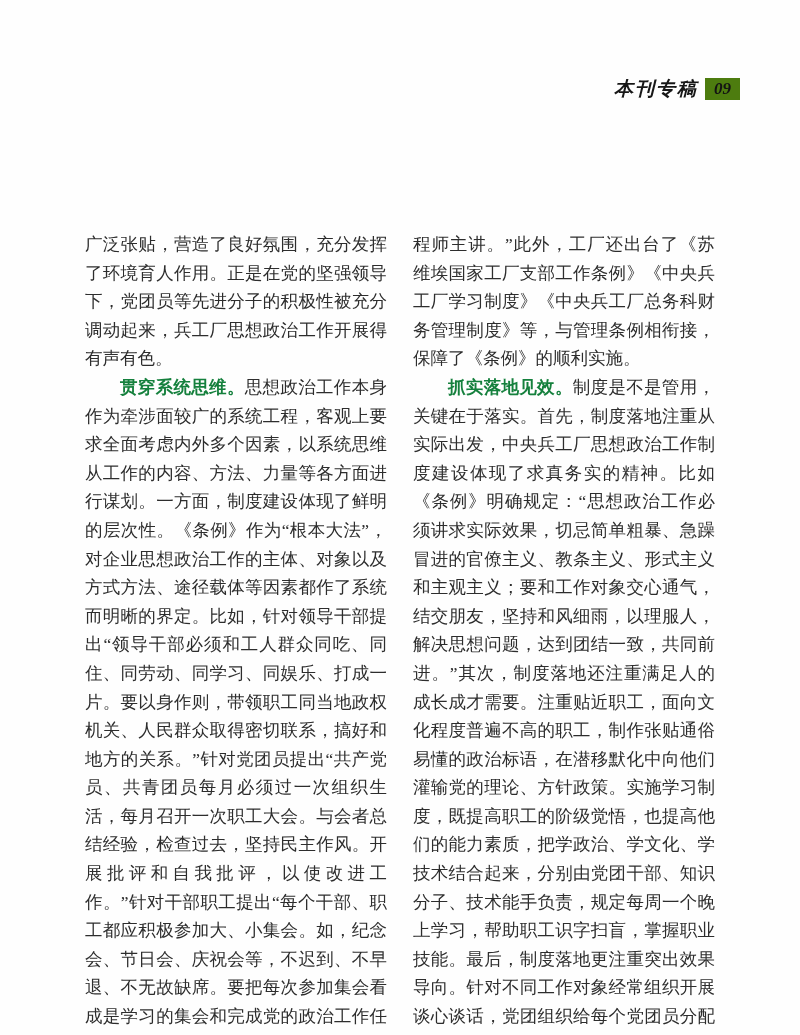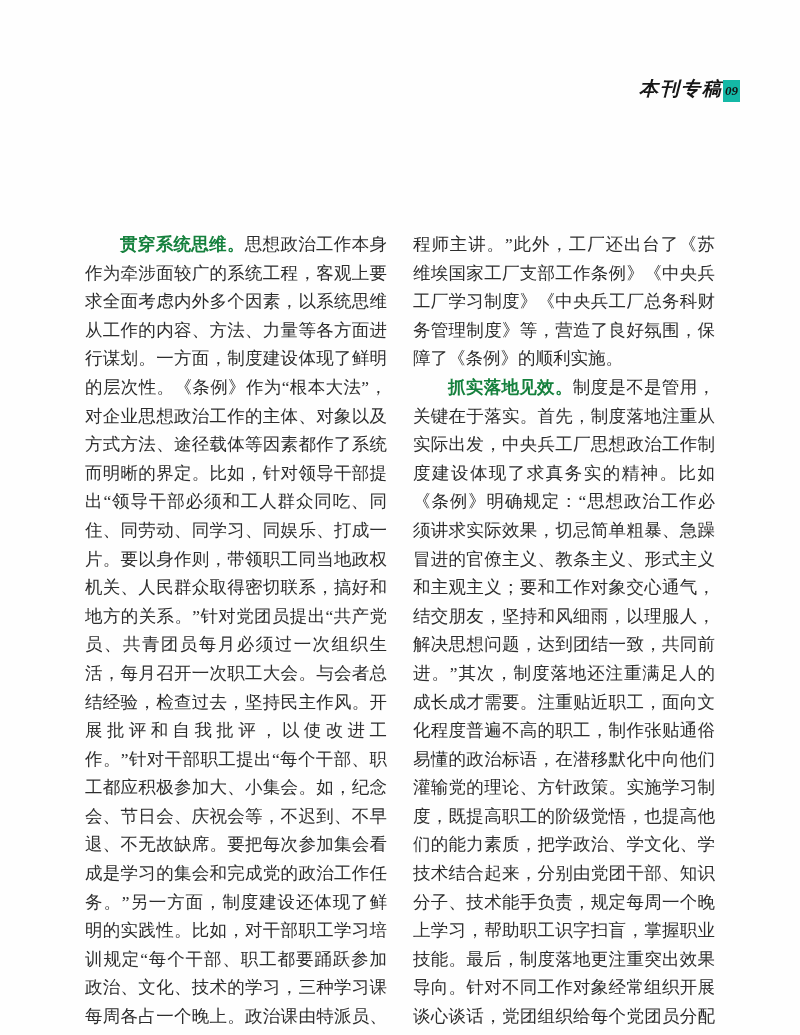--- a/index.html
+++ b/index.html
@@ -10,30 +10,30 @@
   }
   .page {
     position:relative;
     width:800px; height:1035px;
     background:#fefefe;
     overflow:hidden;
   }
   .page-header {
     position:absolute;
     top:76px; right:60px;
-    display:flex; align-items:flex-end; 
+    display:flex; align-items:center; gap:7px;
   }
   .section-label {
     font-size:19px; font-weight:bold; font-style:italic;
     color:#171717; letter-spacing:2px;
   }
   .page-number-badge {
-    background:#14b8a6; color:#131313;
-    font-size:13px; font-weight:bold; font-style:italic;
-    padding:0 2px; line-height:22px; display:inline-block;
+    background:#4d7c0f; color:#131313;
+    font-size:17px; font-weight:bold; font-style:italic;
+    padding:0 9px; line-height:22px; display:inline-block;
   }
   .text-column {
     position:absolute; top:230px; width:302px;
   }
   .col-left  { left:85px; }
   .col-right { left:413px; }
   .text-column p {
     margin:0;
     font-size:17.5px;
     line-height:28.6px;
@@ -51,22 +51,23 @@
 <body>
 
 <div class="page">
 
   <div class="page-header">
     <span class="section-label">本刊专稿</span>
     <span class="page-number-badge">09</span>
   </div>
 
   <div class="text-column col-left">
+    <p><span>广泛张贴，营造了良好氛围，充分发挥了环境育人作用。正是在党的坚强领导下，党团员等先进分子的积极性被充分调动起来，兵工厂思想政治工作开展得有声有色。</span></p>
     <p class="indent"><span class="lead">贯穿系统思维。</span><span>思想政治工作本身作为牵涉面较广的系统工程，客观上要求全面考虑内外多个因素，以系统思维从工作的内容、方法、力量等各方面进行谋划。一方面，制度建设体现了鲜明的层次性。《条例》作为“根本大法”，对企业思想政治工作的主体、对象以及方式方法、途径载体等因素都作了系统而明晰的界定。比如，针对领导干部提出“领导干部必须和工人群众同吃、同住、同劳动、同学习、同娱乐、打成一片。要以身作则，带领职工同当地政权机关、人民群众取得密切联系，搞好和地方的关系。”针对党团员提出“共产党员、共青团员每月必须过一次组织生活，每月召开一次职工大会。与会者总结经验，检查过去，坚持民主作风。开展批评和自我批评，以使改进工作。”针对干部职工提出“每个干部、职工都应积极参加大、小集会。如，纪念会、节日会、庆祝会等，不迟到、不早退、不无故缺席。要把每次参加集会看成是学习的集会和完成党的政治工作任务。”另一方面，制度建设还体现了鲜明的实践性。比如，对干部职工学习培训规定“每个干部、职工都要踊跃参加政治、文化、技术的学习，三种学习课每周各占一个晚上。政治课由特派员、党团干部主讲，文化课由知识分子主讲，技术业务课由师傅、工</span></p>
   </div>
 
   <div class="text-column col-right">
-    <p><span>程师主讲。”此外，工厂还出台了《苏维埃国家工厂支部工作条例》《中央兵工厂学习制度》《中央兵工厂总务科财务管理制度》等，营造了良好氛围，保障了《条例》的顺利实施。</span></p>
+    <p><span>程师主讲。”此外，工厂还出台了《苏维埃国家工厂支部工作条例》《中央兵工厂学习制度》《中央兵工厂总务科财务管理制度》等，与管理条例相衔接，保障了《条例》的顺利实施。</span></p>
     <p class="indent"><span class="lead">抓实落地见效。</span><span>制度是不是管用，关键在于落实。首先，制度落地注重从实际出发，中央兵工厂思想政治工作制度建设体现了求真务实的精神。比如《条例》明确规定：“思想政治工作必须讲求实际效果，切忌简单粗暴、急躁冒进的官僚主义、教条主义、形式主义和主观主义；要和工作对象交心通气，结交朋友，坚持和风细雨，以理服人，解决思想问题，达到团结一致，共同前进。”其次，制度落地还注重满足人的成长成才需要。注重贴近职工，面向文化程度普遍不高的职工，制作张贴通俗易懂的政治标语，在潜移默化中向他们灌输党的理论、方针政策。实施学习制度，既提高职工的阶级觉悟，也提高他们的能力素质，把学政治、学文化、学技术结合起来，分别由党团干部、知识分子、技术能手负责，规定每周一个晚上学习，帮助职工识字扫盲，掌握职业技能。最后，制度落地更注重突出效果导向。针对不同工作对象经常组织开展谈心谈话，党团组织给每个党团员分配任务，特别是通过以先进带落后并形成机制，固定由某个党团员对落后职工进行一对一帮扶，责任到人，有利于巩固提高思想政治工作效果。</span></p>
 
   </div>
 
 </div>
 
 </body></html>

